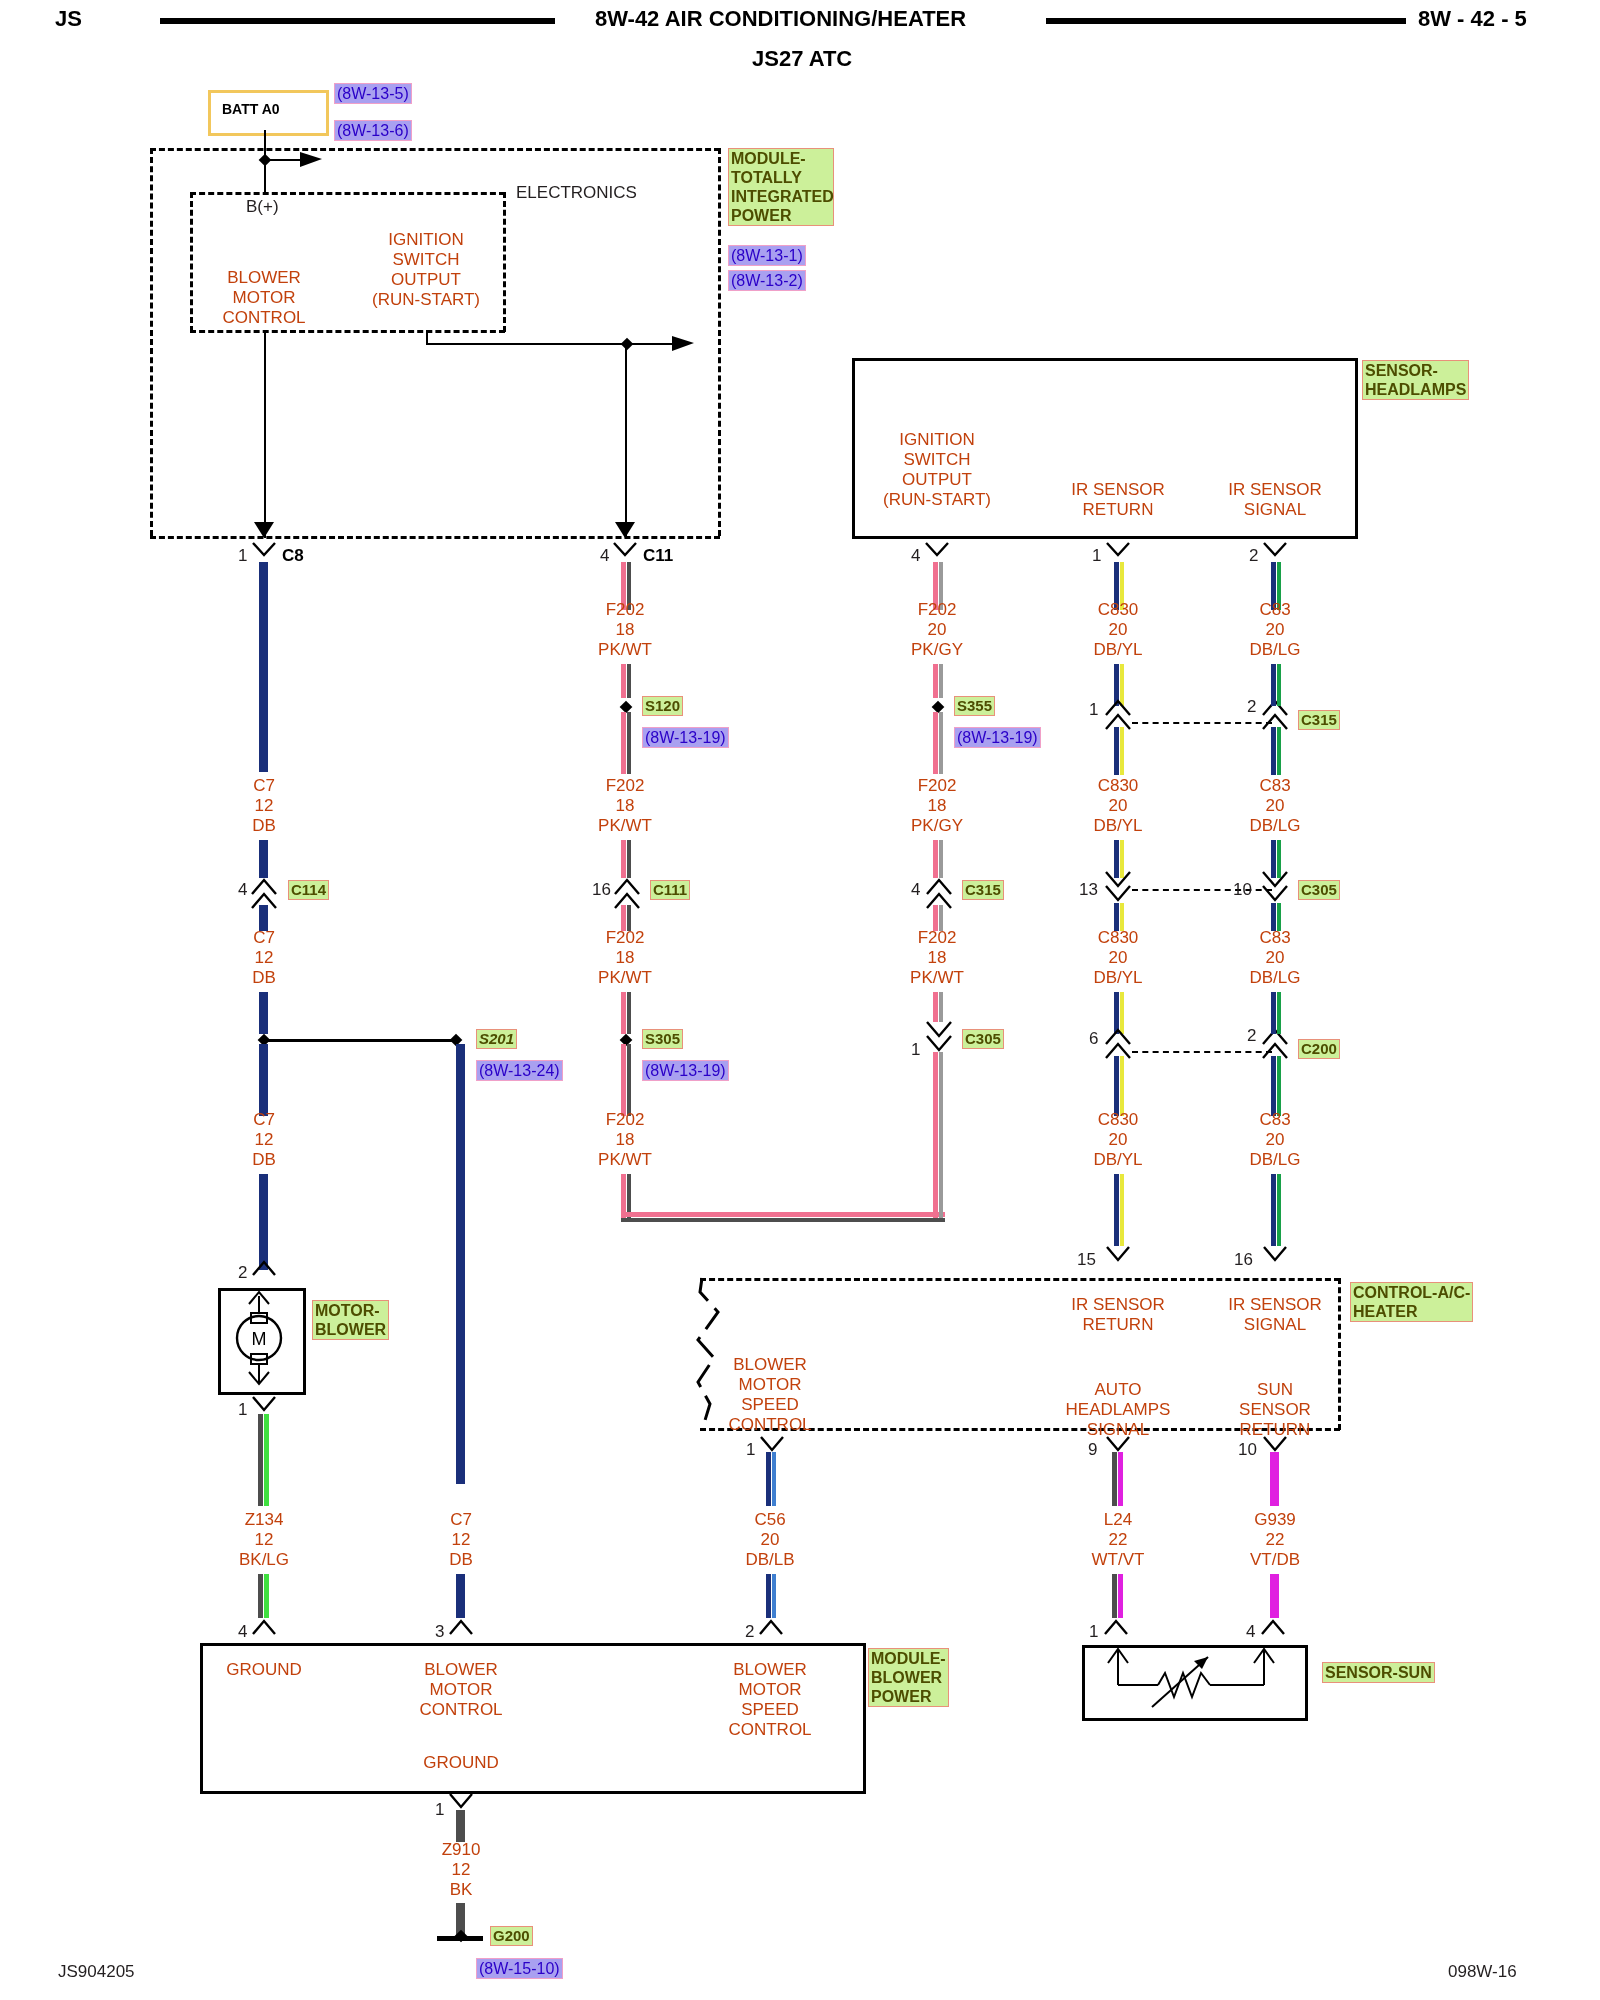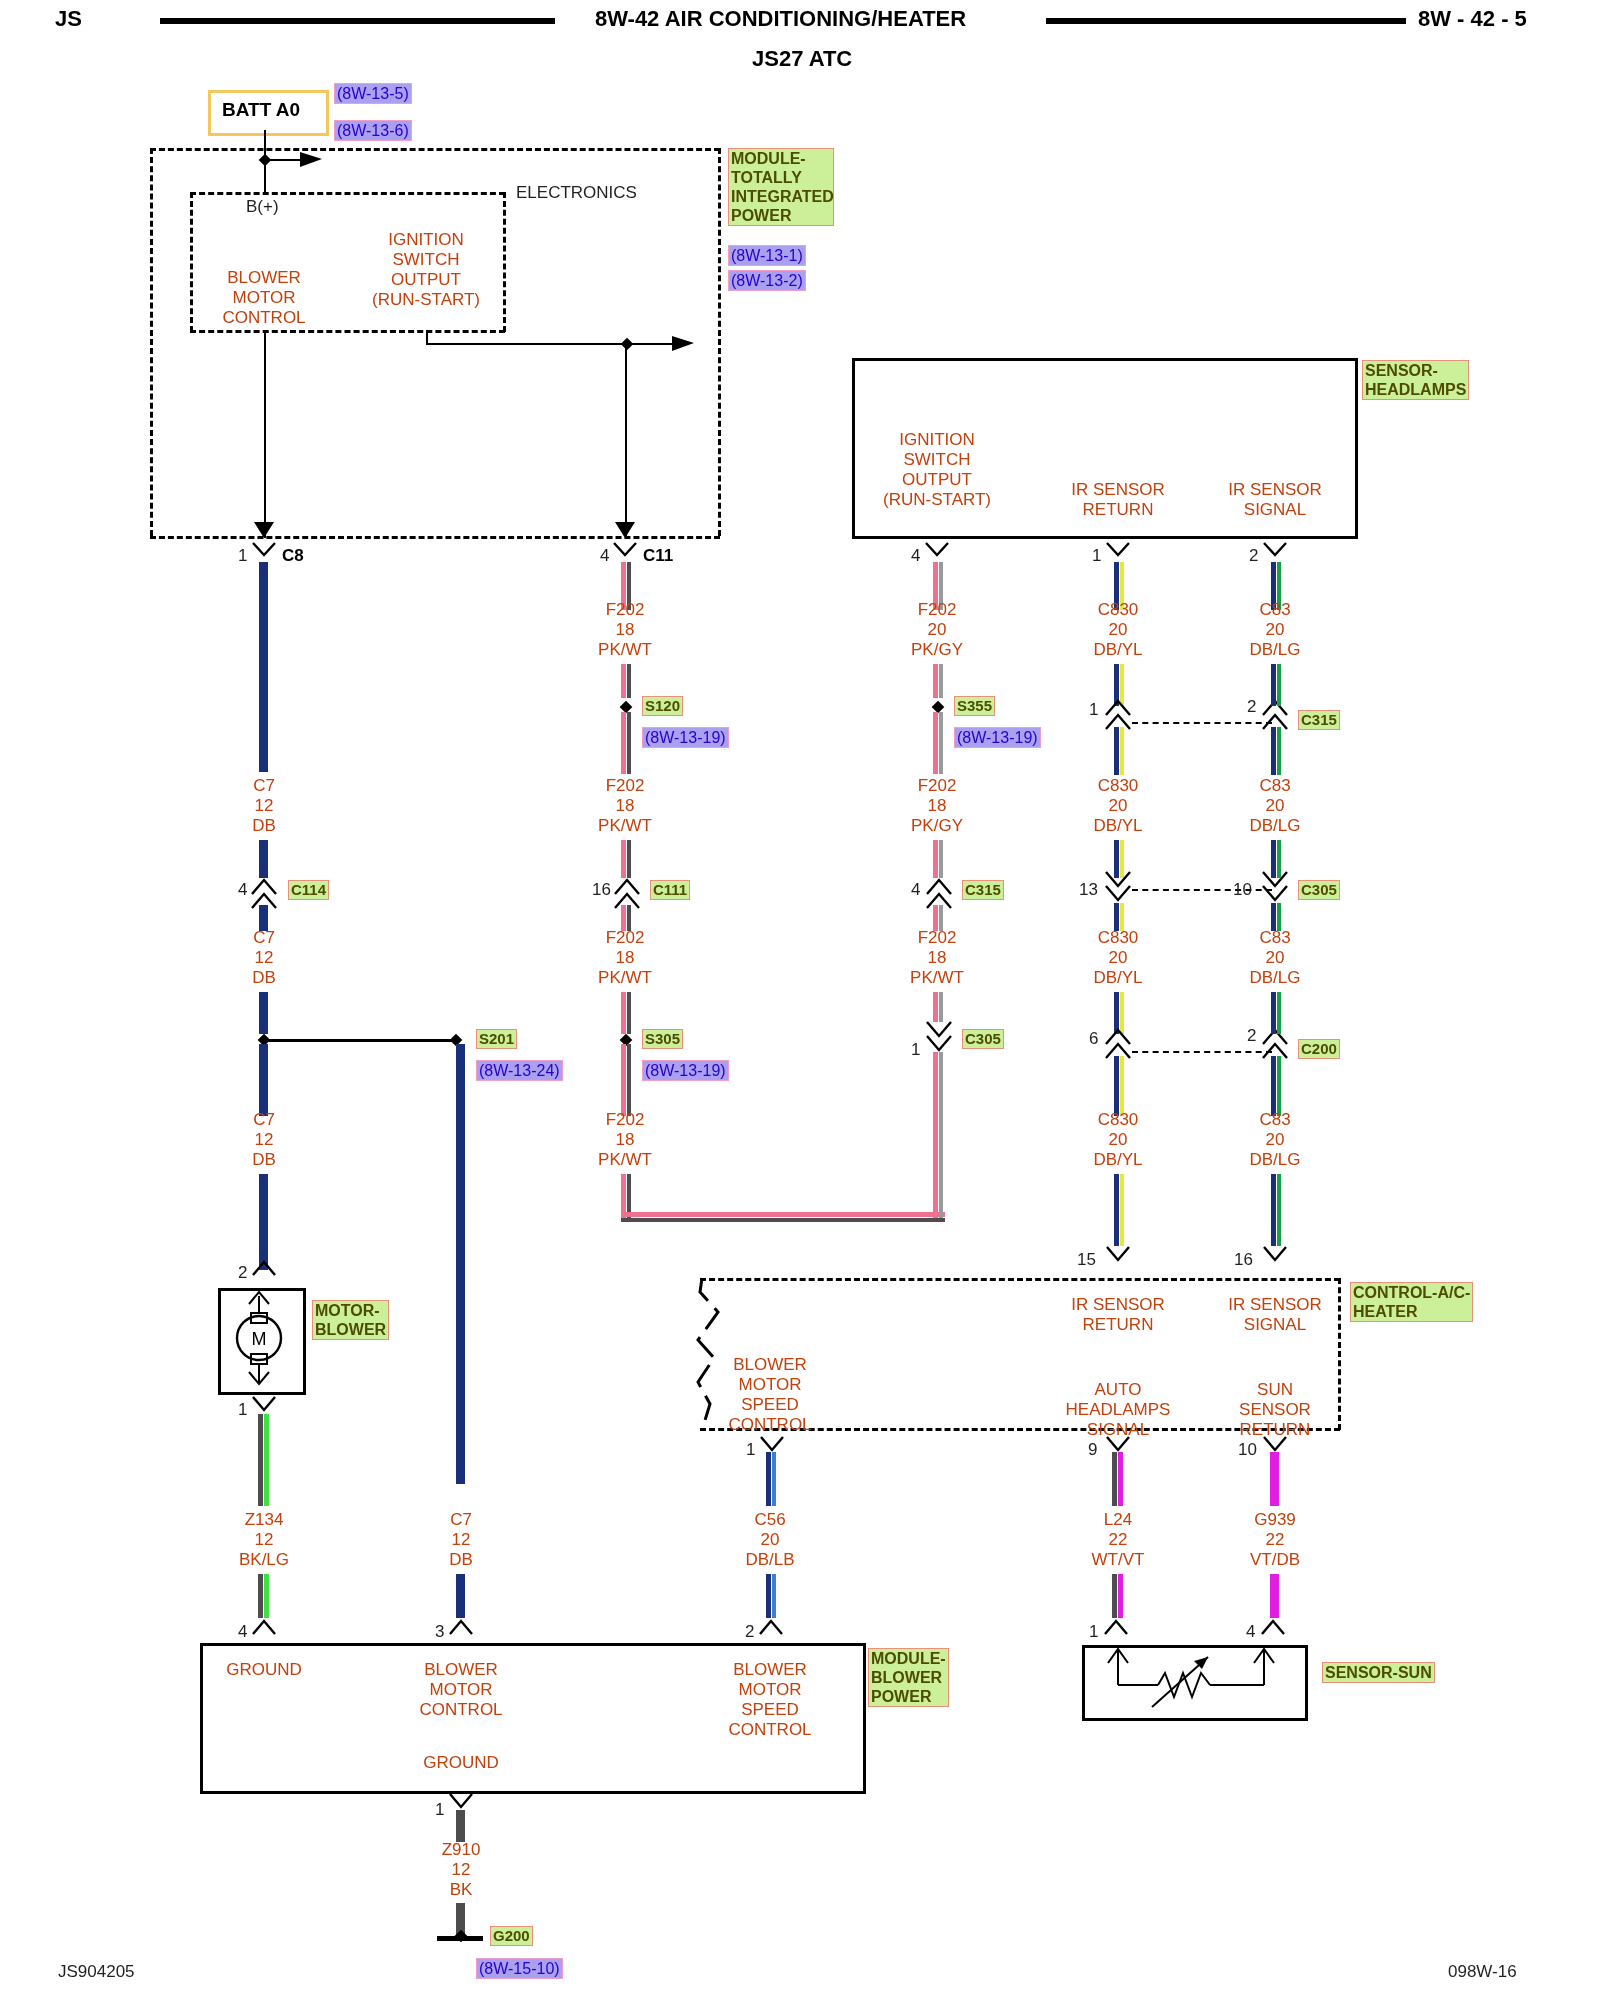--- a/index.html
+++ b/index.html
@@ -44,21 +44,21 @@
 <body>
 
 <div class="hdr" style="left:55px;top:6px;">JS</div>
 <div class="rule" style="left:160px;top:18px;width:395px;"></div>
 <div class="hdr" style="left:595px;top:6px;">8W-42 AIR CONDITIONING/HEATER</div>
 <div class="rule" style="left:1046px;top:18px;width:360px;"></div>
 <div class="hdr" style="left:1418px;top:6px;">8W - 42 - 5</div>
 <div class="hdr" style="left:752px;top:46px;">JS27 ATC</div>
 
 <div class="battbox" style="left:208px;top:90px;width:115px;height:40px;"></div>
-<div class="t bold" style="left:222px;top:100px;font-size:19px;">BATT A0</div>
+<div class="t bold" style="left:222px;top:100px;font-size:14px;">BATT A0</div>
 <div class="ref" style="left:334px;top:83px;">(8W-13-5)</div>
 <div class="ref" style="left:334px;top:120px;">(8W-13-6)</div>
 
 <div class="dashline-h" style="left:150px;top:148px;width:570px;"></div>
 <div class="dashline-v" style="left:150px;top:148px;height:388px;"></div>
 <div class="dashline-h" style="left:150px;top:536px;width:570px;"></div>
 <div class="dashline-v" style="left:718px;top:148px;height:388px;"></div>
 
 <div class="tag" style="left:728px;top:148px;width:100px;">
   <div>MODULE-</div>
@@ -174,21 +174,21 @@
 <div class="tc" style="left:264px;top:928px;">
   <div>C7</div>
   <div>12</div>
   <div>DB</div>
 </div>
 <div class="wire" style="left:259px;top:992px;width:9px;height:42px;background:#1a2f7a;"></div>
 
 <div class="dot" style="left:264px;top:1040px;"></div>
 <div class="line-h" style="left:264px;top:1039px;width:192px;height:3px;"></div>
 <div class="dot" style="left:456px;top:1040px;"></div>
-<div class="ctag" style="left:476px;top:1029px;">S201</div>
+<div class="ctag" style="left:476px;top:1029px;font-style:italic;">S201</div>
 <div class="ref" style="left:476px;top:1060px;">(8W-13-24)</div>
 
 <div class="wire" style="left:259px;top:1044px;width:9px;height:72px;background:#1a2f7a;"></div>
 <div class="tc" style="left:264px;top:1110px;">
   <div>C7</div>
   <div>12</div>
   <div>DB</div>
 </div>
 <div class="wire" style="left:259px;top:1174px;width:9px;height:96px;background:#1a2f7a;"></div>
 

